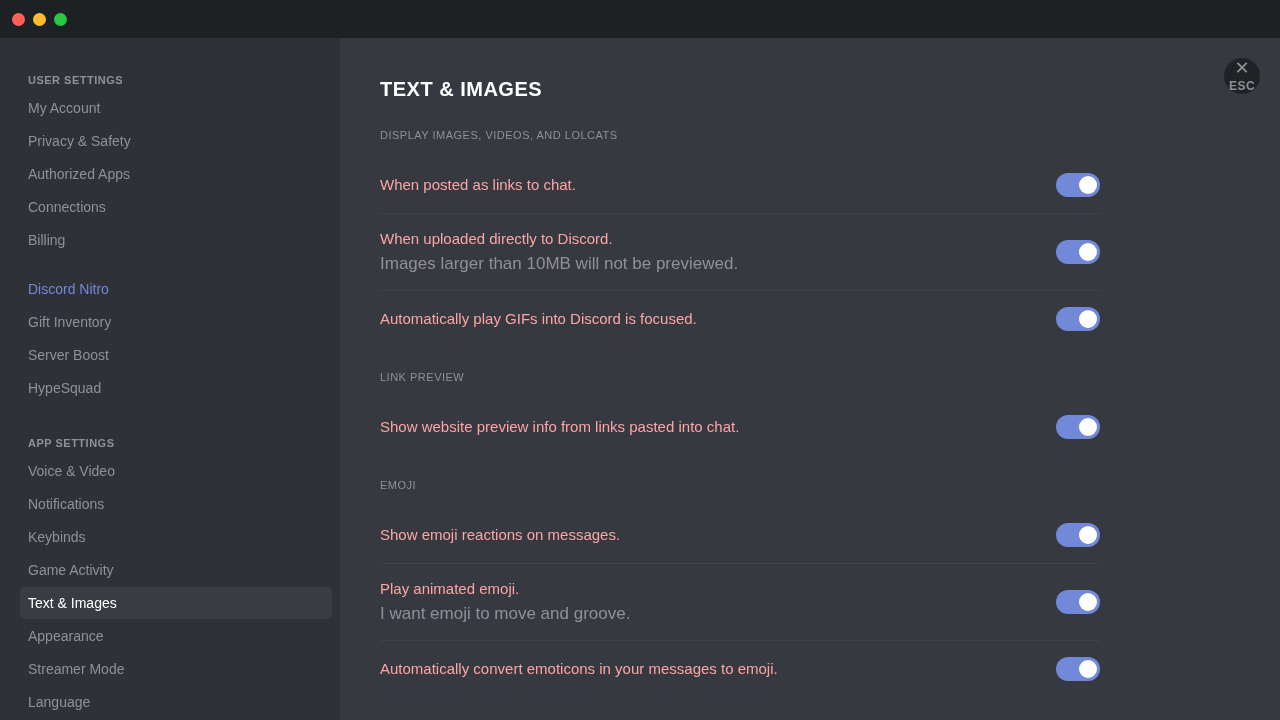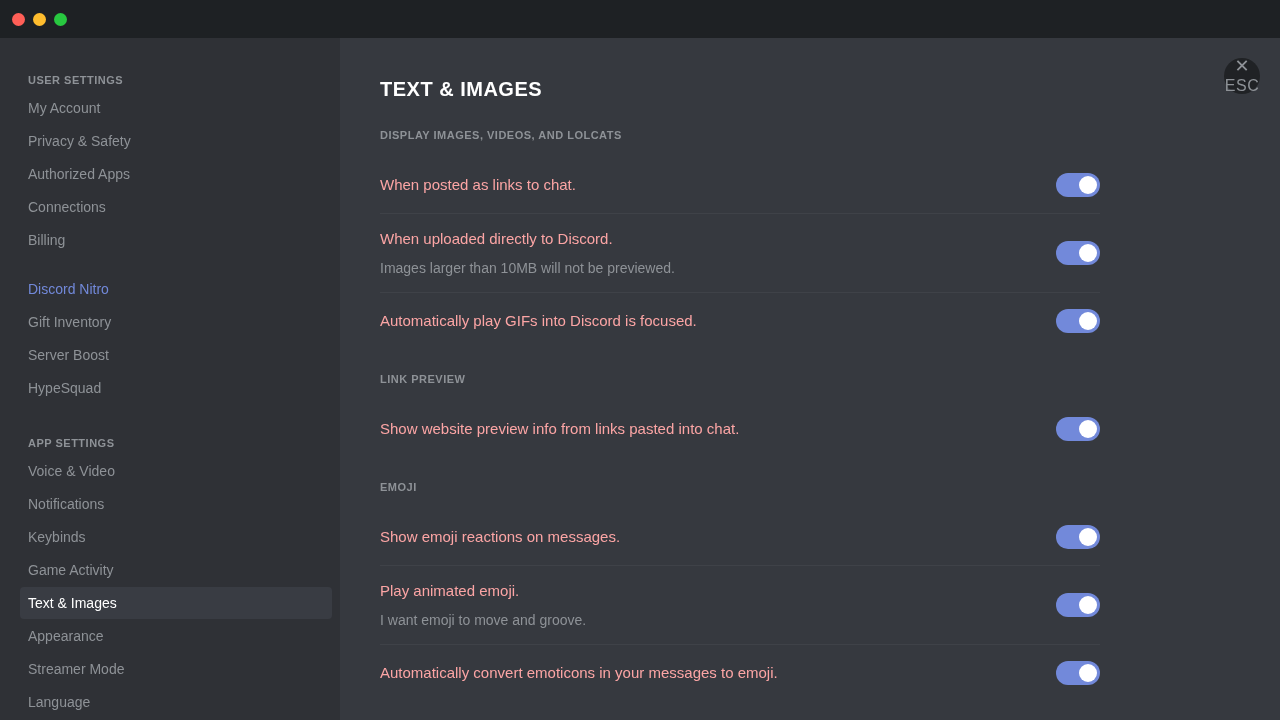--- a/index.html
+++ b/index.html
@@ -111,37 +111,37 @@
       flex-direction: column;
       gap: 2px;
     }
     .close-btn-x {
       color: #8e9297;
       font-size: 18px;
       line-height: 1;
     }
     .close-btn-esc {
       color: #8e9297;
-      font-size: 16px;
-      font-weight: 400;
+      font-size: 12px;
+      font-weight: 700;
       letter-spacing: 0.5px;
     }
 
     .page-title {
       font-size: 20px;
       font-weight: 700;
       color: #ffffff;
       text-transform: uppercase;
       letter-spacing: 0.5px;
       margin-bottom: 28px;
     }
 
     .section-label {
       font-size: 11px;
-      font-weight: 700;
+      font-weight: 400;
       color: #8e9297;
       text-transform: uppercase;
       letter-spacing: 0.5px;
       margin-bottom: 16px;
     }
 
     .setting-row {
       display: flex;
       align-items: center;
       justify-content: space-between;
@@ -155,23 +155,23 @@
       flex: 1;
       padding-right: 20px;
     }
     .setting-label {
       font-size: 15px;
       color: #fca5a5;
       font-weight: 500;
       margin-bottom: 2px;
     }
     .setting-sublabel {
-      font-size: 14px;
-      color: #8e9297;
-      margin-top: 13px;
+      font-size: 17px;
+      color: #8e9297;
+      margin-top: 7px;
     }
 
     
     .toggle {
       position: relative;
       width: 44px;
       height: 24px;
       flex-shrink: 0;
     }
     .toggle input {

